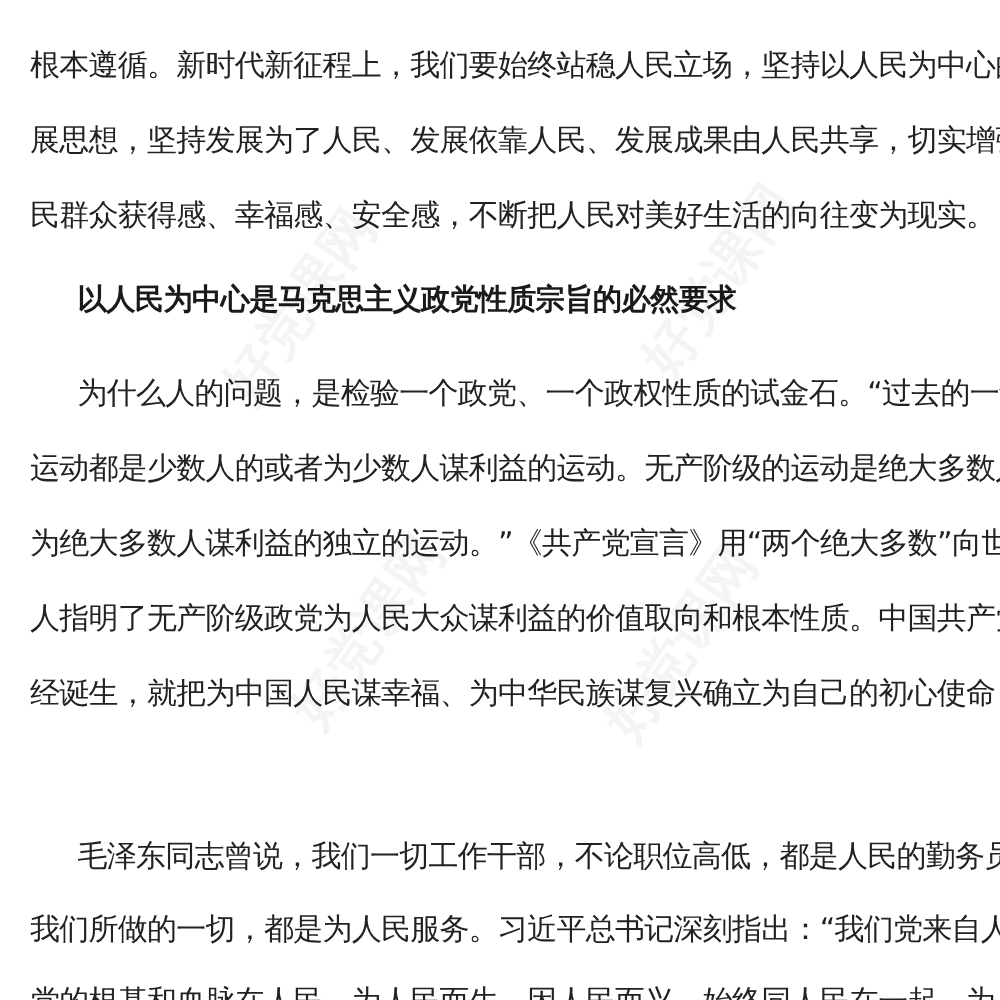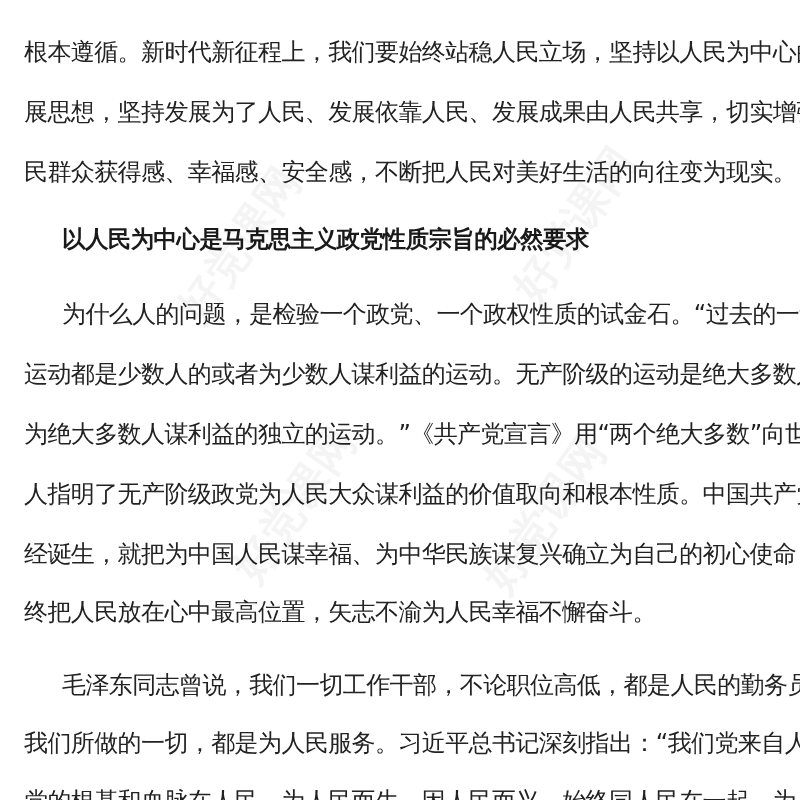--- a/index.html
+++ b/index.html
@@ -70,21 +70,20 @@
   <div class="line" style="top:97px;">展思想，坚持发展为了人民、发展依靠人民、发展成果由人民共享，切实增强人</div>
   <div class="line indent heading" style="top:224px;">以人民为中心是马克思主义政党性质宗旨的必然要求</div>
 
   <div class="line" style="top:157px;">民群众获得感、幸福感、安全感，不断把人民对美好生活的向往变为现实。</div>
 
   <div class="line indent" style="top:299px;">为什么人的问题，是检验一个政党、一个政权性质的试金石。“过去的一切</div>
   <div class="line" style="top:359px;">运动都是少数人的或者为少数人谋利益的运动。无产阶级的运动是绝大多数人的、</div>
   <div class="line" style="top:419px;">为绝大多数人谋利益的独立的运动。”《共产党宣言》用“两个绝大多数”向世</div>
   <div class="line" style="top:479px;">人指明了无产阶级政党为人民大众谋利益的价值取向和根本性质。中国共产党一</div>
   <div class="line" style="top:539px;">经诞生，就把为中国人民谋幸福、为中华民族谋复兴确立为自己的初心使命，始</div>
-  <div class="line" style="top:597px;">终把人民放在心中最高位置，矢志不渝为人民幸福不懈奋斗。</div>
 
   <div class="line indent" style="top:670px;">毛泽东同志曾说，我们一切工作干部，不论职位高低，都是人民的勤务员，</div>
   <div class="line" style="top:728px;">我们所做的一切，都是为人民服务。习近平总书记深刻指出：“我们党来自人民，</div>
   <div class="line" style="top:786px;">党的根基和血脉在人民。为人民而生，因人民而兴，始终同人民在一起，为人民</div>
 
   <div class="watermark" style="left:165px; top:300px;">好党课网</div>
   <div class="watermark" style="left:500px; top:280px;">好党课网</div>
   <div class="watermark" style="left:220px; top:560px;">好党课网</div>
   <div class="watermark" style="left:470px; top:570px;">好党课网</div>
 </div>

